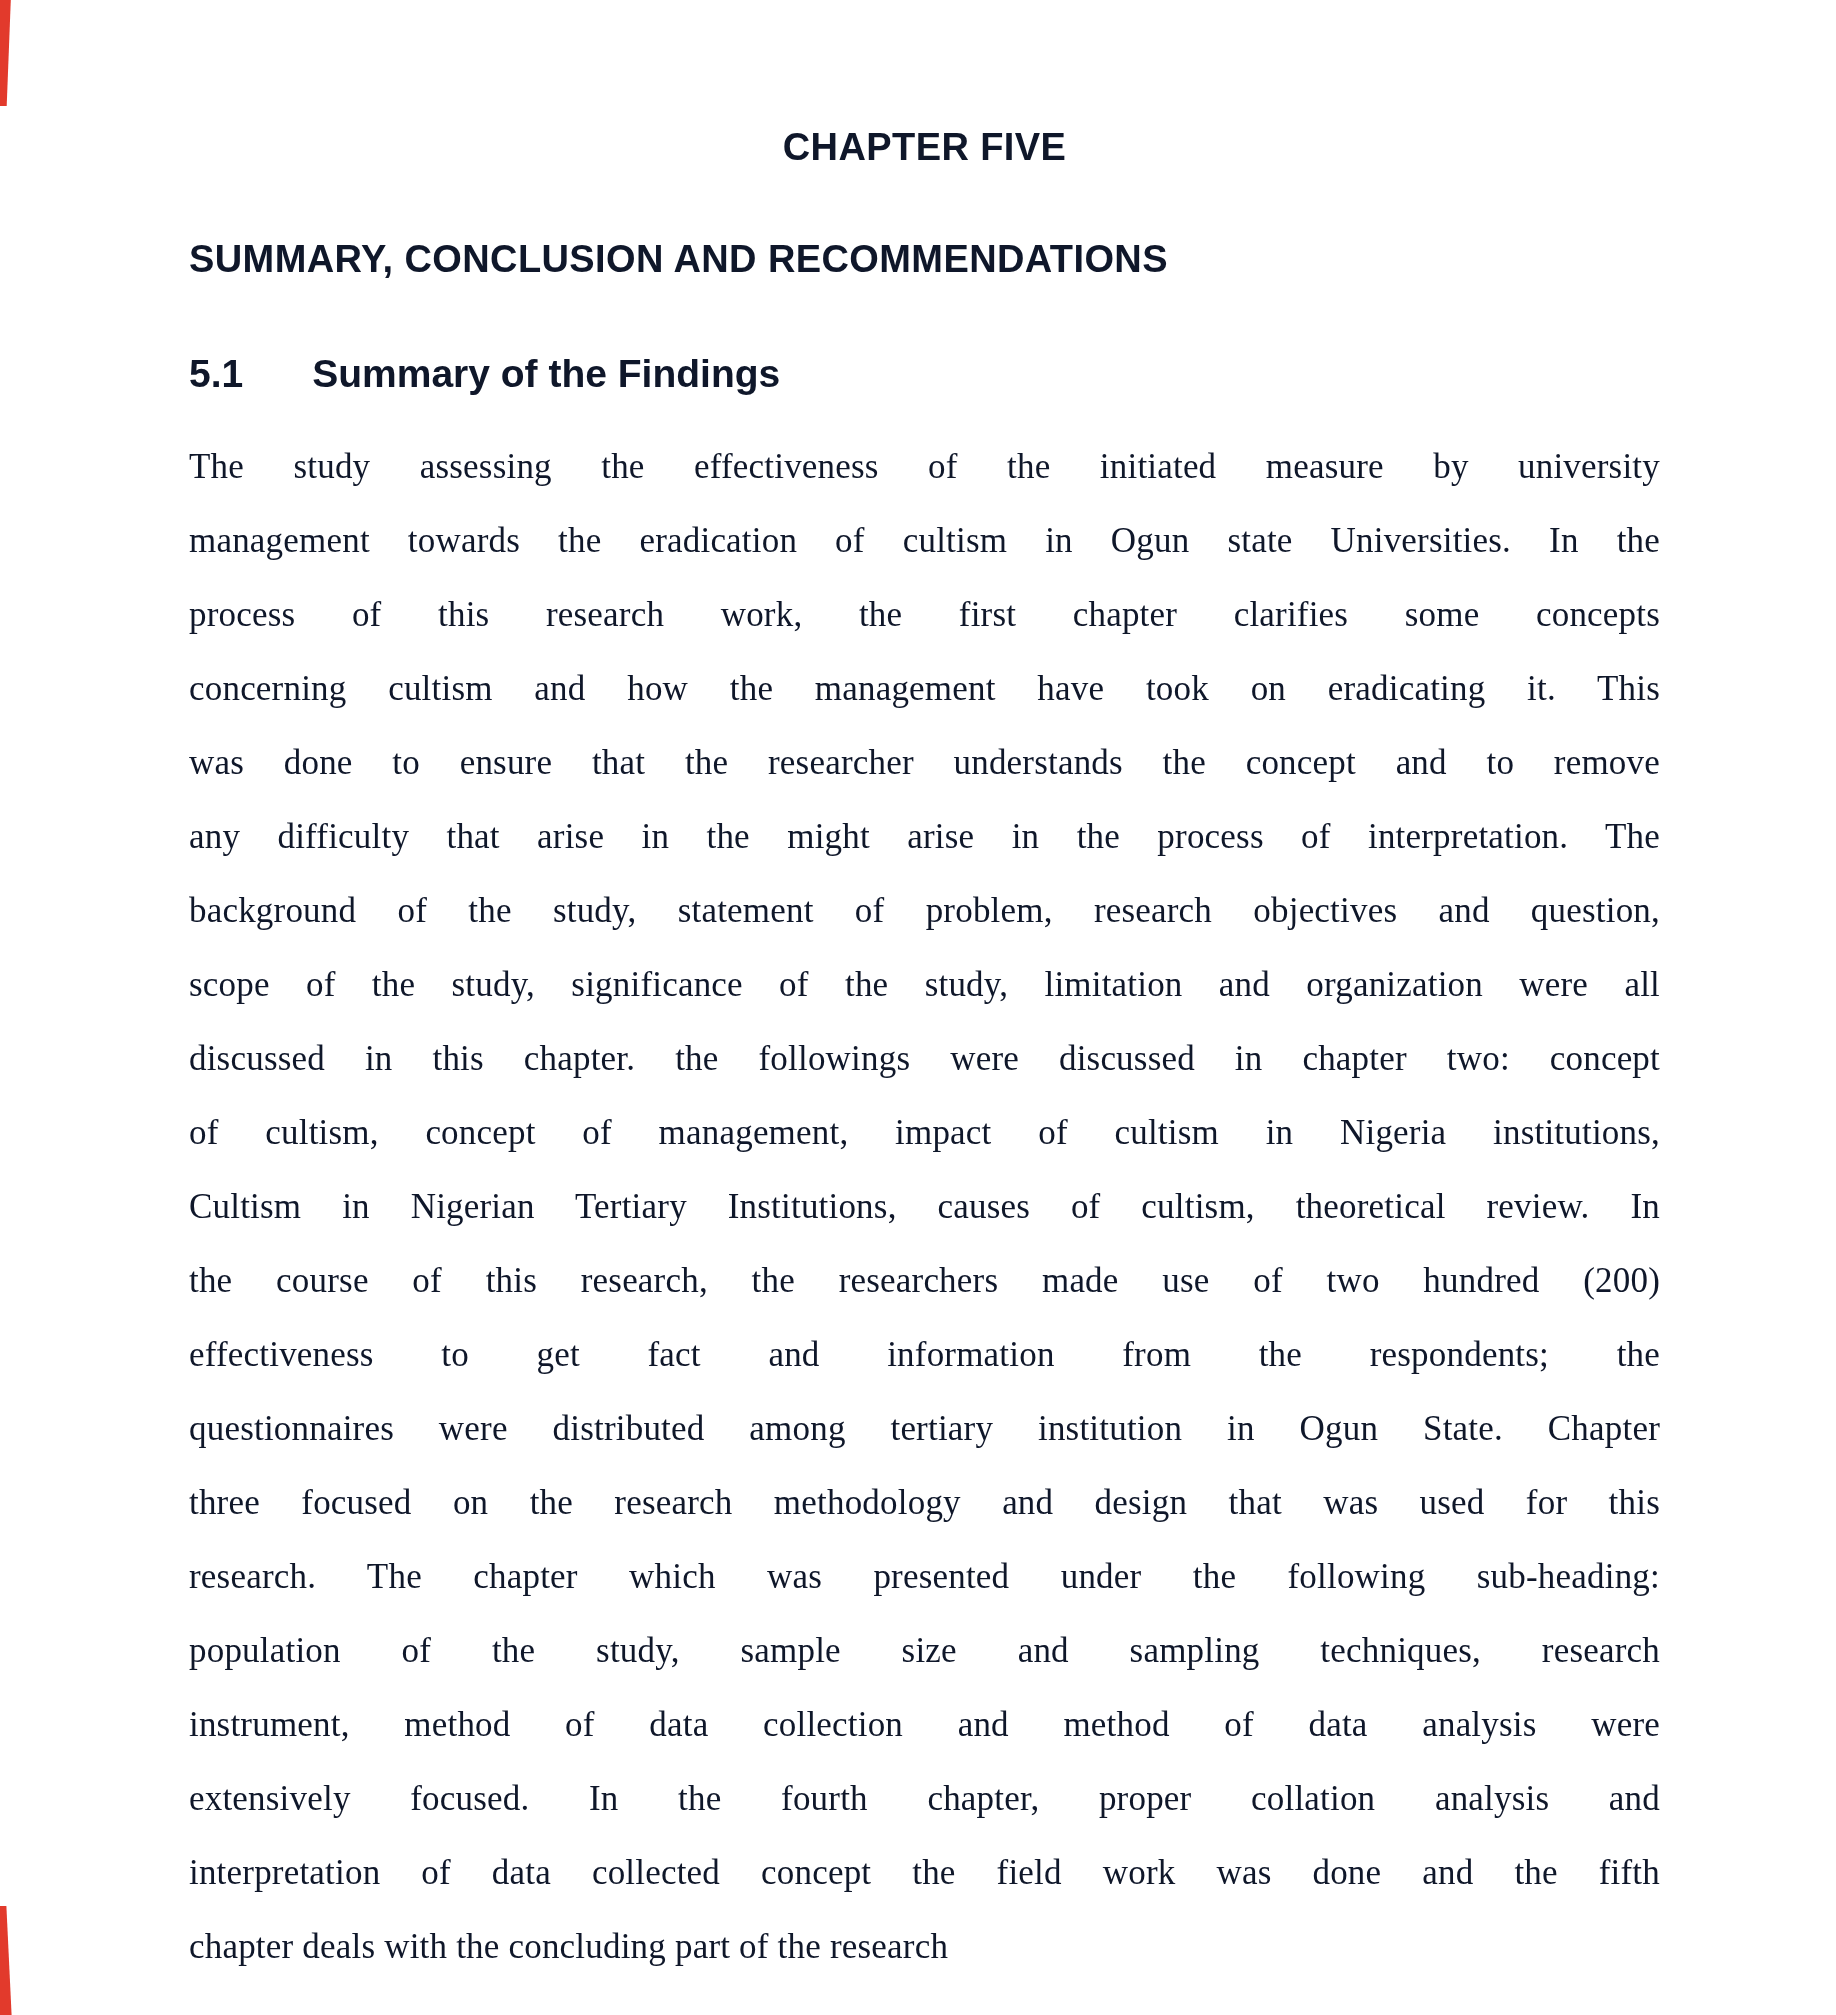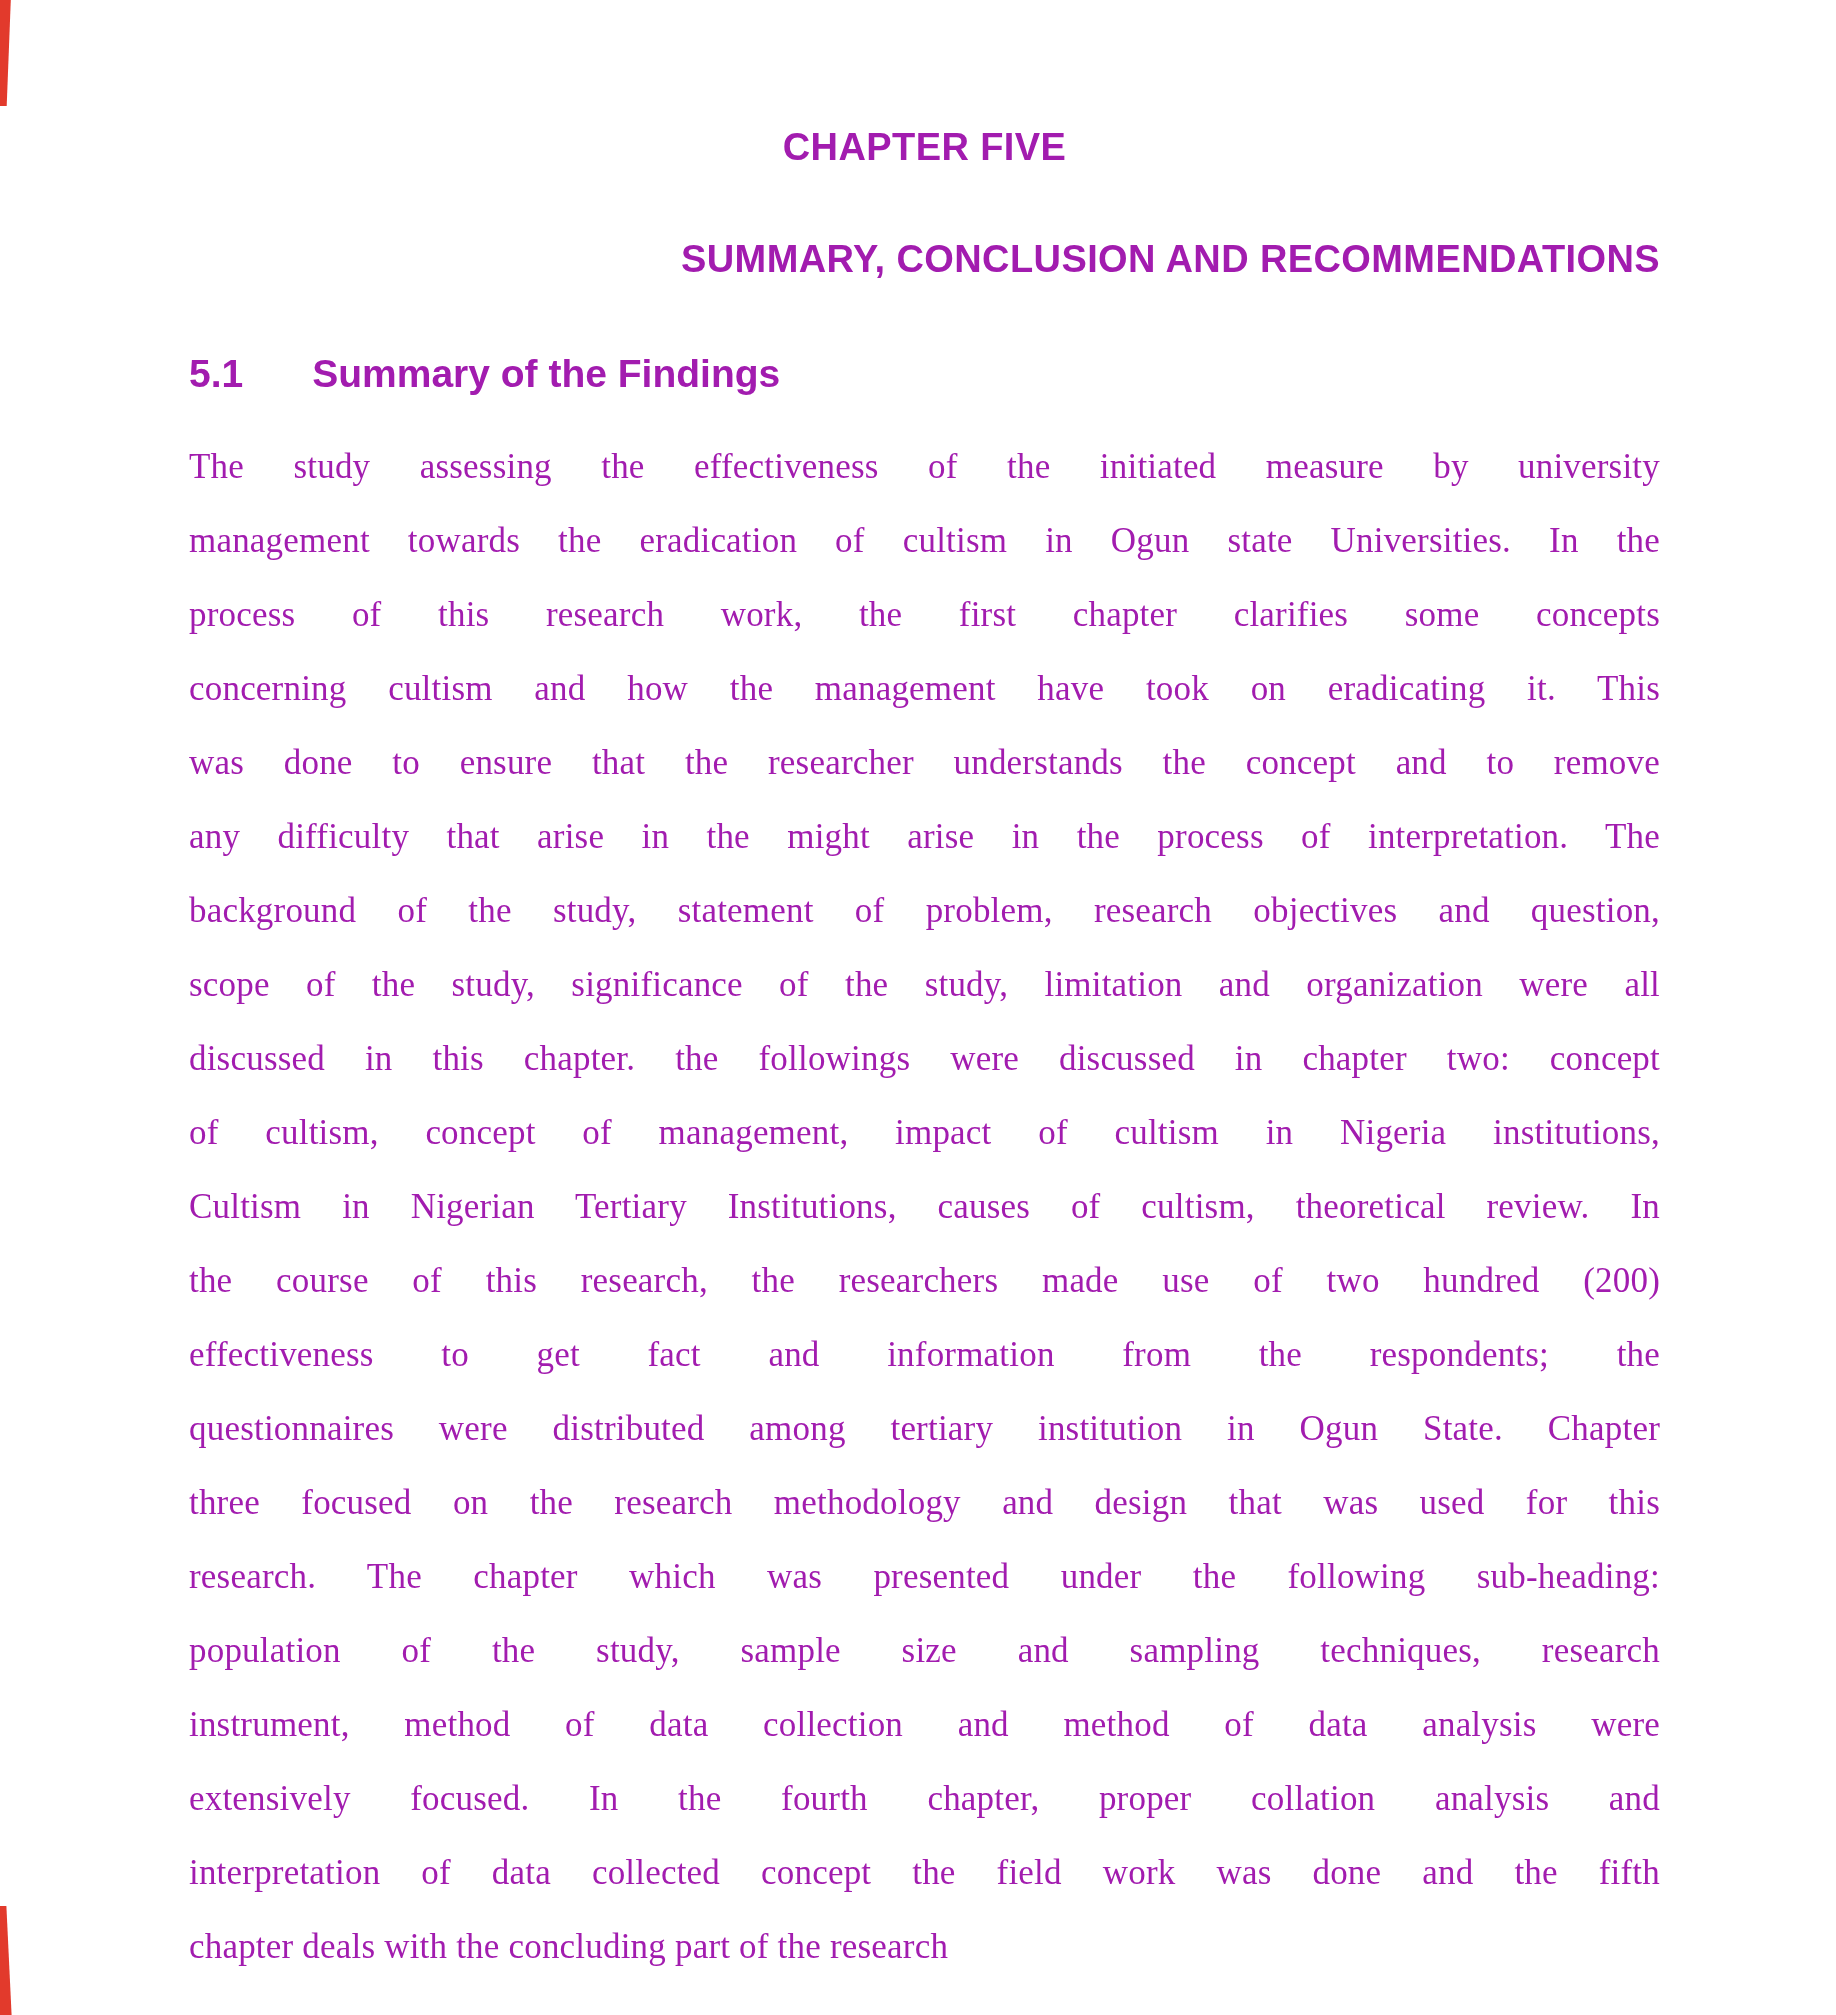--- a/index.html
+++ b/index.html
@@ -7,21 +7,21 @@
     padding: 0;
     background: #ffffff;
   }
   .page {
     position: relative;
     width: 1836px;
     height: 2015px;
     background: #ffffff;
     overflow: hidden;
     font-family: "Liberation Sans", "DejaVu Sans", sans-serif;
-    color: #a21caf;
+    color: #0f172a;
   }
   
   .edge-mark-top {
     position: absolute;
     left: 0;
     top: 0;
     width: 10.8px;
     height: 106px;
     background: #e23a2c;
     clip-path: polygon(0 0, 100% 0, 62% 100%, 0 100%);
@@ -47,21 +47,21 @@
     line-height: 43px;
     font-weight: bold;
     text-align: center;
     letter-spacing: 0.4px;
   }
   .h-title {
     margin: 69px 0 16px 0;
     font-size: 38px;
     line-height: 43px;
     font-weight: bold;
-    text-align: right;
+    text-align: left;
     letter-spacing: 0.4px;
   }
   .h-section {
     margin: 71px 0 0 0;
     font-size: 39px;
     line-height: 43px;
     font-weight: bold;
     display: flex;
     align-items: flex-start;
   }

